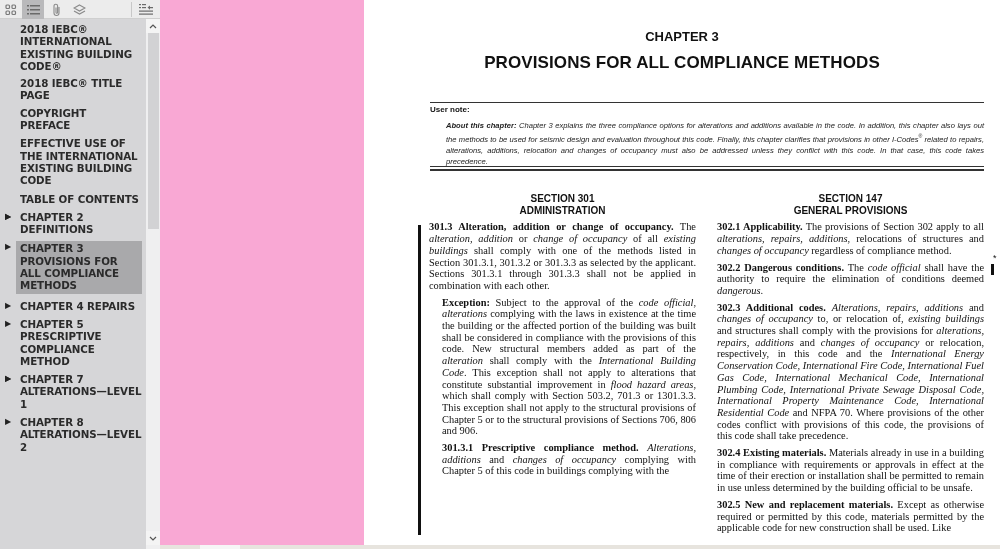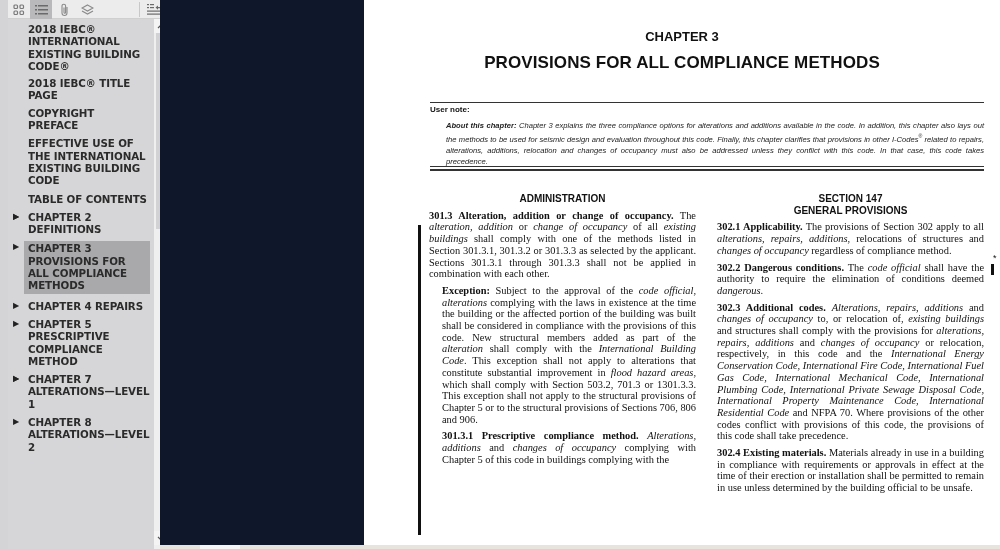--- a/index.html
+++ b/index.html
@@ -1,40 +1,40 @@
 <!DOCTYPE html>
 <html><head>
 <meta charset="utf-8">
 <style>
   * { box-sizing: border-box; margin: 0; padding: 0; }
   html, body { width: 1000px; height: 549px; overflow: hidden; background: #d4d4d6; }
   body { position: relative; font-family: "DejaVu Sans", sans-serif; }
 
   
-  .sidebar { position: absolute; left: 8px; top: 0; width: 164px; height: 549px; background: #d6d6d8; }
+  .sidebar { position: absolute; left: 0; top: 0; width: 164px; height: 549px; background: #d6d6d8; }
   .toolbar { position: absolute; left: 0; top: 0; width: 160px; height: 19px; background: #ececec; border-bottom: 1px solid #cfcfcf; }
   .tb-btn { position: absolute; top: 0; height: 19px; width: 22px; display: flex; align-items: center; justify-content: center; color: #8a8a8a; }
   .tb-btn.active { background: #b9b9bb; }
   .tb-btn svg { display: block; }
   .tb-divider { position: absolute; left: 131px; top: 2px; width: 1px; height: 15px; background: #c8c8c8; }
 
   .bookmarks { position: absolute; left: 0; top: 19px; width: 146px; height: 530px; overflow: hidden; }
   .bm { position: relative; padding-left: 20px; padding-right: 4px; font-family: "DejaVu Sans", sans-serif; font-weight: bold; font-size: 10.3px; line-height: 12.3px; color: #2b2b2b; letter-spacing: -0.1px; }
   .bm .arrow { position: absolute; left: 5px; top: 0; font-size: 8px; color: #222; line-height: 12px; }
   .bm.selected { background: #a9a9ab; margin-right: 4px; margin-left: 16px; padding-left: 4px; }
   .bm.selected .arrow { left: -11px; }
 
   .vscroll { position: absolute; left: 146px; top: 19px; width: 14px; height: 530px; background: #efeff0; }
   .vscroll .btn-up, .vscroll .btn-down { position: absolute; left: 0; width: 14px; height: 14px; display: flex; align-items: center; justify-content: center; color: #555; font-size: 9px; background: #f4f4f4; }
   .vscroll .btn-up { top: 0; }
   .vscroll .btn-down { bottom: 4px; }
   .vscroll .thumb { position: absolute; left: 2px; top: 14px; width: 11px; height: 196px; background: #d2d2d4; }
 
   
-  .viewer { position: absolute; left: 160px; top: 0; width: 840px; height: 549px; background: #0f172a; overflow: hidden; }
+  .viewer { position: absolute; left: 160px; top: 0; width: 840px; height: 549px; background: #f9a8d4; overflow: hidden; }
   .page { position: absolute; left: 204px; top: 0; width: 636px; height: 545px; background: #ffffff; }
 
   .ch-label { position: absolute; left: 0; width: 100%; top: 29px; text-align: center; font-family: "Liberation Sans", sans-serif; font-weight: bold; font-size: 13px; color: #111; }
   .ch-title { position: absolute; left: 0; width: 100%; top: 53px; text-align: center; font-family: "Liberation Sans", sans-serif; font-weight: bold; font-size: 17px; color: #111; letter-spacing: 0.1px; }
 
   .note-rule-top { position: absolute; left: 66px; top: 102px; width: 554px; height: 1px; background: #333; }
   .note-label { position: absolute; left: 66px; top: 105px; font-family: "Liberation Sans", sans-serif; font-weight: bold; font-size: 8px; color: #111; }
   .note-body { position: absolute; left: 82px; top: 120px; width: 538px; font-family: "Liberation Sans", sans-serif; font-style: italic; font-size: 7.6px; line-height: 11px; color: #222; text-align: justify; }
   .note-body b { font-weight: bold; }
   .note-body sup { font-size: 5px; }
@@ -203,36 +203,38 @@
     <div class="note-rule-top"></div>
     <div class="note-label">User note:</div>
     <div class="note-body"><b>About this chapter:</b><span> Chapter 3 explains the three compliance options for alterations and additions available in the code. In addition, this chapter also lays out the methods to be used for seismic design and evaluation throughout this code. Finally, this chapter clarifies that provisions in other I-Codes</span><sup>®</sup><span> related to repairs, alterations, additions, relocation and changes of occupancy must also be addressed unless they conflict with this code. In that case, this code takes precedence.</span></div>
     <div class="note-rule-b1"></div>
     <div class="note-rule-b2"></div>
 
     <div class="change-bar-left"></div>
 
     <div class="col left">
       <div class="sec-head">
+        <div>SECTION 301</div>
         <div>ADMINISTRATION</div>
       </div>
       <div class="para"><b>301.3 Alteration, addition or change of occupancy.</b><span> The </span><i>alteration, addition</i><span> or </span><i>change of occupancy</i><span> of all </span><i>existing buildings</i><span> shall comply with one of the methods listed in Section 301.3.1, 301.3.2 or 301.3.3 as selected by the applicant. Sections 301.3.1 through 301.3.3 shall not be applied in combination with each other.</span></div>
       <div class="para exception"><b>Exception:</b><span> Subject to the approval of the </span><i>code official</i><span>, </span><i>alterations</i><span> complying with the laws in existence at the time the building or the affected portion of the building was built shall be considered in compliance with the provisions of this code. New structural members added as part of the </span><i>alteration</i><span> shall comply with the </span><i>International Building Code</i><span>. This exception shall not apply to alterations that constitute substantial improvement in </span><i>flood hazard areas</i><span>, which shall comply with Section 503.2, 701.3 or 1301.3.3. This exception shall not apply to the structural provisions of Chapter 5 or to the structural provisions of Sections 706, 806 and 906.</span></div>
       <div class="para exception"><b>301.3.1 Prescriptive compliance method.</b><span> </span><i>Alterations, additions</i><span> and </span><i>changes of occupancy</i><span> complying with Chapter 5 of this code in buildings complying with the</span></div>
     </div>
 
     <div class="col right">
       <div class="sec-head">
         <div>SECTION 147</div>
         <div>GENERAL PROVISIONS</div>
       </div>
       <div class="para"><b>302.1 Applicability.</b><span> The provisions of Section 302 apply to all </span><i>alterations, repairs, additions</i><span>, relocations of structures and </span><i>changes of occupancy</i><span> regardless of compliance method.</span></div>
       <div class="para"><b>302.2 Dangerous conditions.</b><span> The </span><i>code official</i><span> shall have the authority to require the elimination of conditions deemed </span><i>dangerous</i><span>.</span></div>
       <div class="para"><b>302.3 Additional codes.</b><span> </span><i>Alterations, repairs, additions</i><span> and </span><i>changes of occupancy</i><span> to, or relocation of, </span><i>existing buildings</i><span> and structures shall comply with the provisions for </span><i>alterations, repairs, additions</i><span> and </span><i>changes of occupancy</i><span> or relocation, respectively, in this code and the </span><i>International Energy Conservation Code, International Fire Code, International Fuel Gas Code, International Mechanical Code, International Plumbing Code, International Private Sewage Disposal Code, International Property Maintenance Code, International Residential Code</i><span> and NFPA 70.  Where provisions of the other codes conflict with provisions of this code, the provisions of this code shall take precedence.</span></div>
       <div class="para"><b>302.4 Existing materials.</b><span> Materials already in use in a building in compliance with requirements or approvals in effect at the time of their erection or installation shall be permitted to remain in use unless determined by the building official to be unsafe.</span></div>
+      <div class="para"><b>302.5 New and replacement materials.</b><span> Except as otherwise required or permitted by this code, materials permitted by the applicable code for new construction shall be used. Like</span></div>
     </div>
 
     <div class="change-star">*</div>
     <div class="change-bar-right"></div>
   </div>
 </div>
 
 <div class="hscroll">
   <div class="thumb"></div>
 </div>

